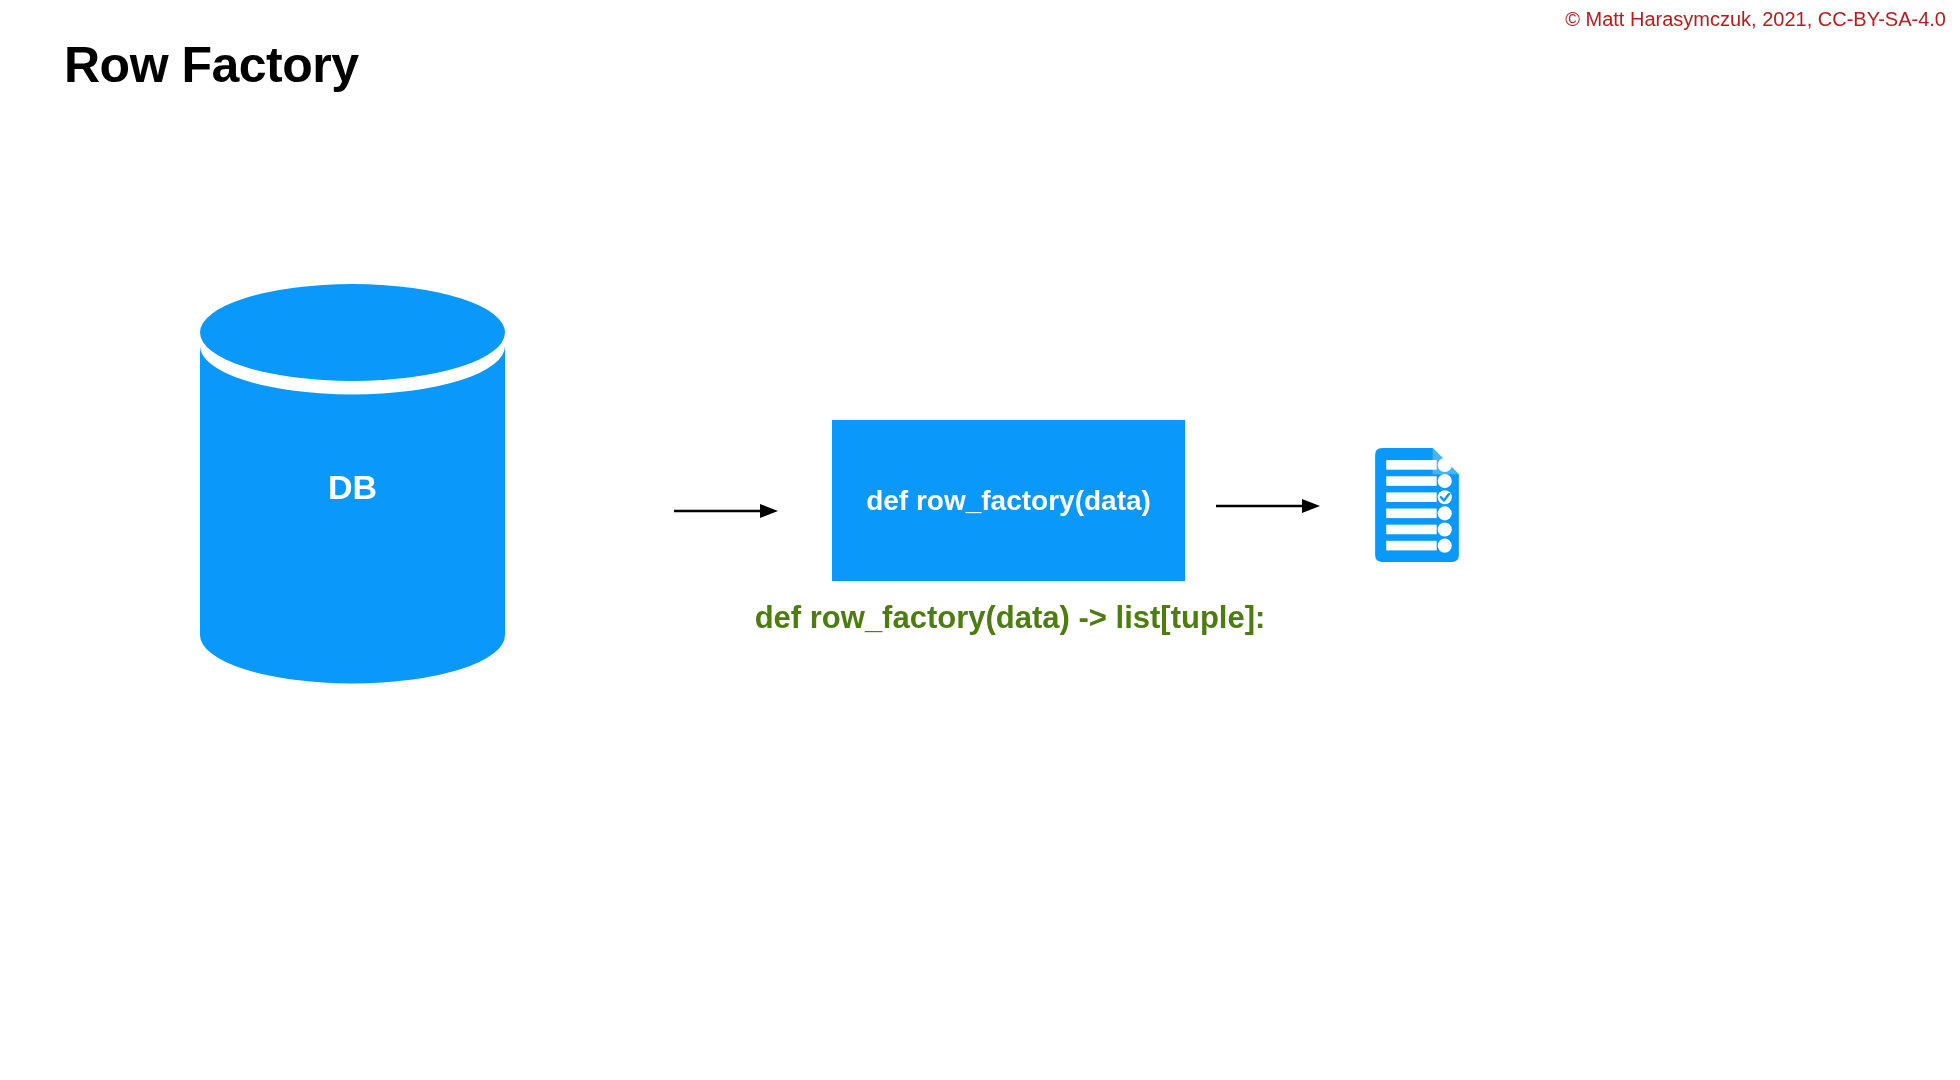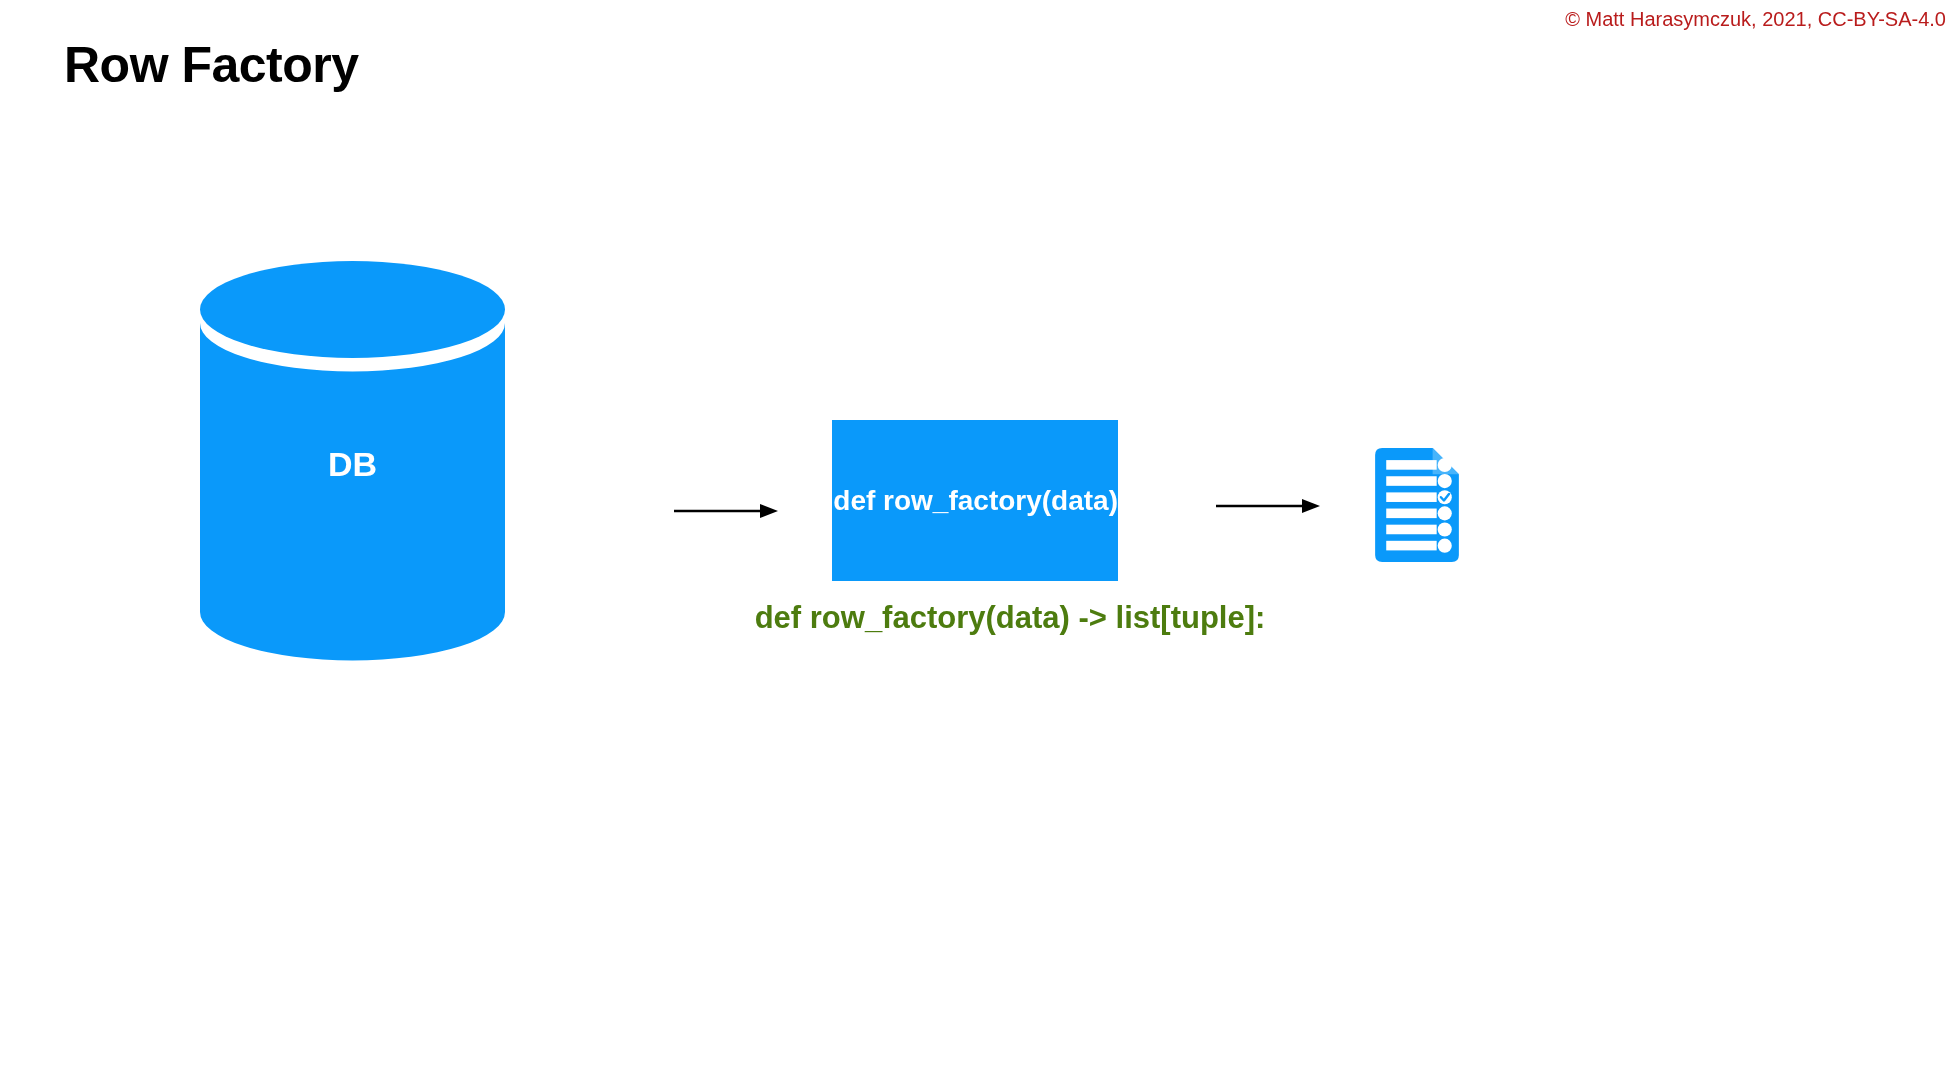--- a/index.html
+++ b/index.html
@@ -17,36 +17,36 @@
     font-size: 20px; font-weight: normal; color: #b91c1c;
     letter-spacing: 0px; white-space: nowrap;
   }
   .page-title {
     position: absolute; top: 36px; left: 31px;
     font-size: 50px; font-weight: bold; color: #000000;
     letter-spacing: -0.5px;
     margin-left: 33px;
   }
 
-  .cylinder-wrap { position: absolute; left: 200px; top: 261px; width: 305px; height: 400px; }
+  .cylinder-wrap { position: absolute; left: 200px; top: 284px; width: 305px; height: 400px; }
   .cylinder-wrap svg { display: block; }
   .db-label {
     position: absolute; left: 0; top: 184px; width: 100%;
     text-align: center; color: #ffffff;
     font-size: 34px; font-weight: bold;
   }
 
   .arrow { position: absolute; width: 108px; height: 22px; }
   .arrow-1 { left: 672px; top: 500px; }
   .arrow-2 { left: 1214px; top: 495px; }
 
   .function-box {
-    position: absolute; left: 832px; top: 420px; width: 286px; height: 161px;
+    position: absolute; left: 832px; top: 420px; width: 353px; height: 161px;
     background: #0a99fa;
-    display: flex; align-items: center; justify-content: flex-end;
+    display: flex; align-items: center; justify-content: center;
   }
   .function-box .fn-label {
     color: #ffffff; font-size: 28px; font-weight: bold; white-space: nowrap;
   }
 
   .result-icon-wrap { position: absolute; left: 1375px; top: 448px; width: 84px; height: 114px; }
 
   .code-line {
     position: absolute; left: 708px; top: 600px; width: 604px;
     text-align: center; color: #4d7c0f;

